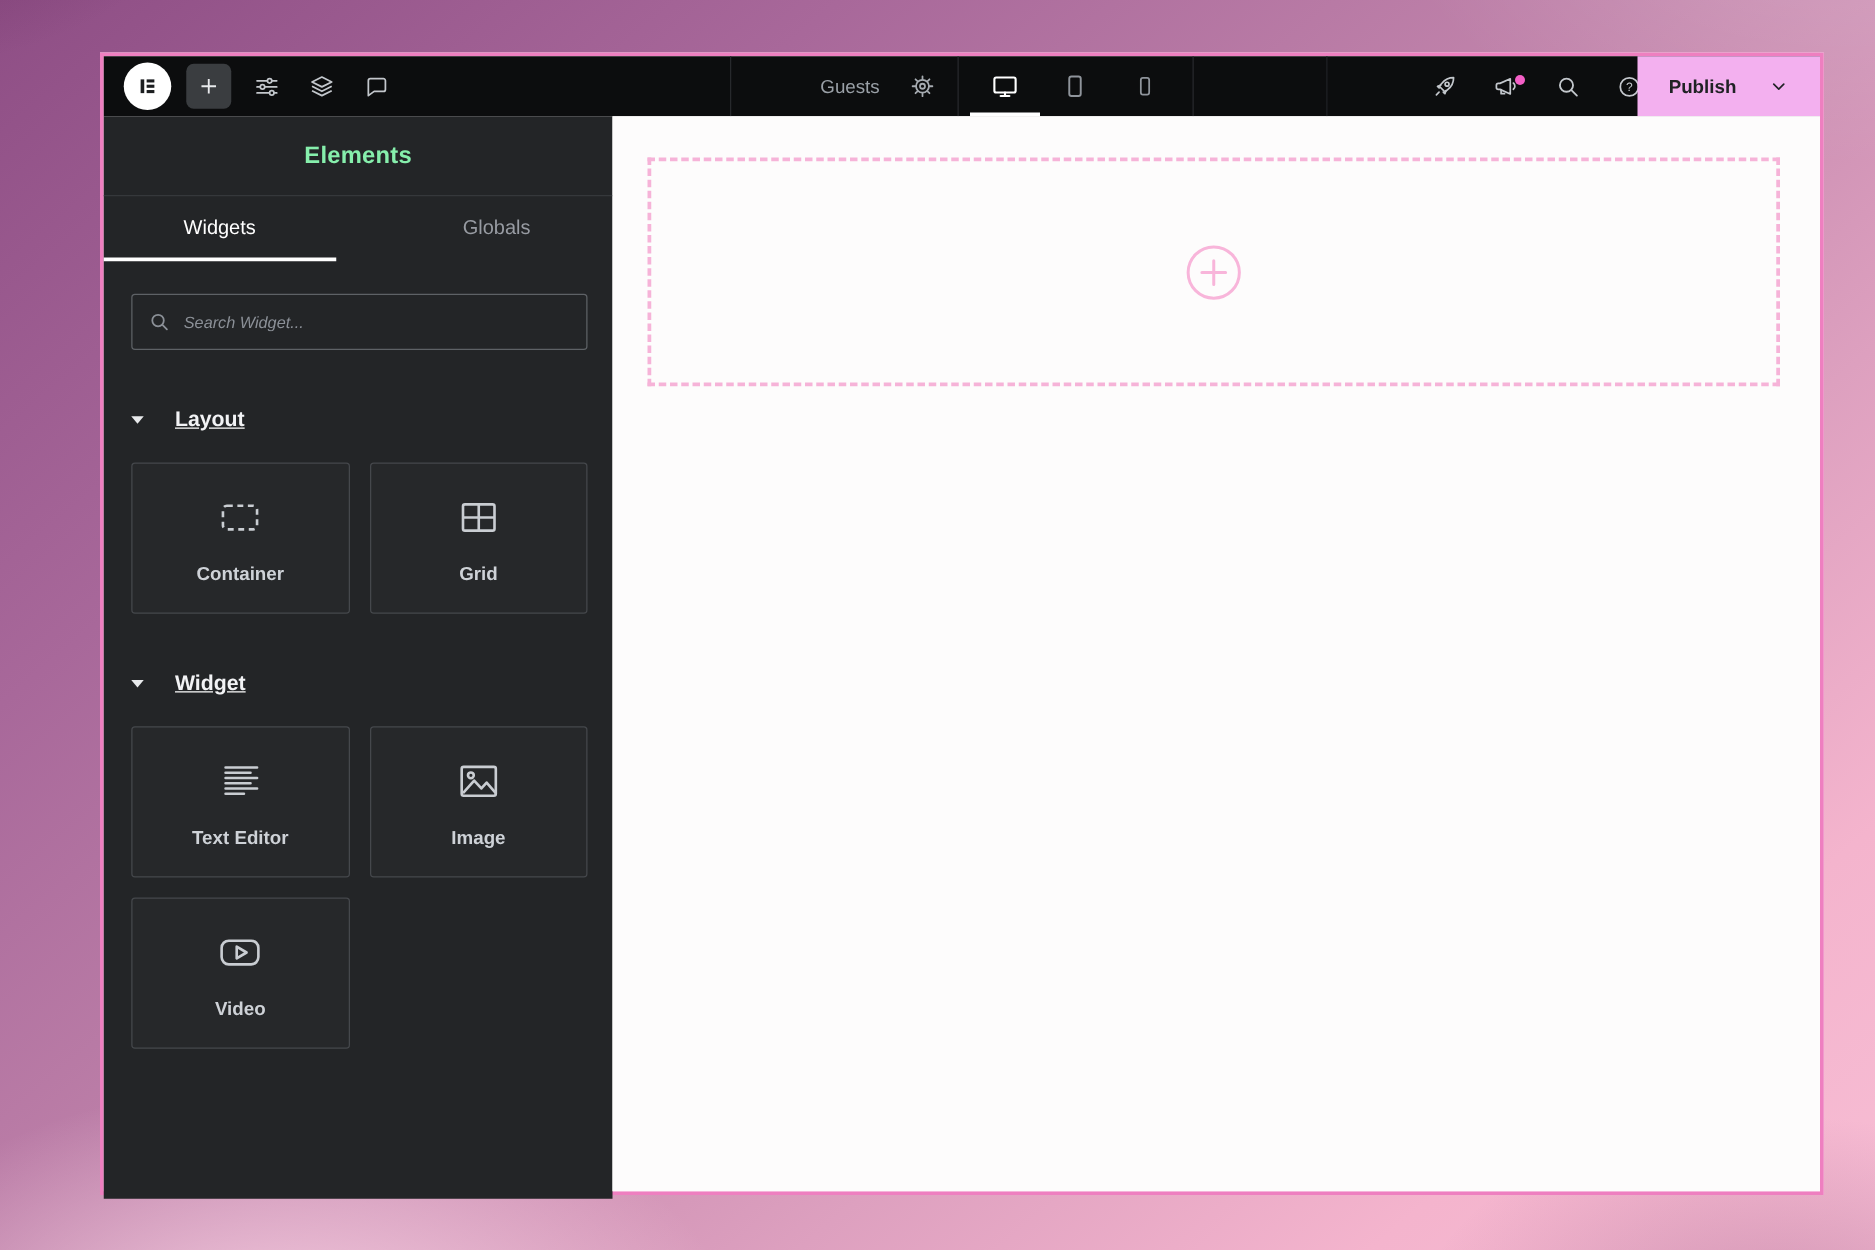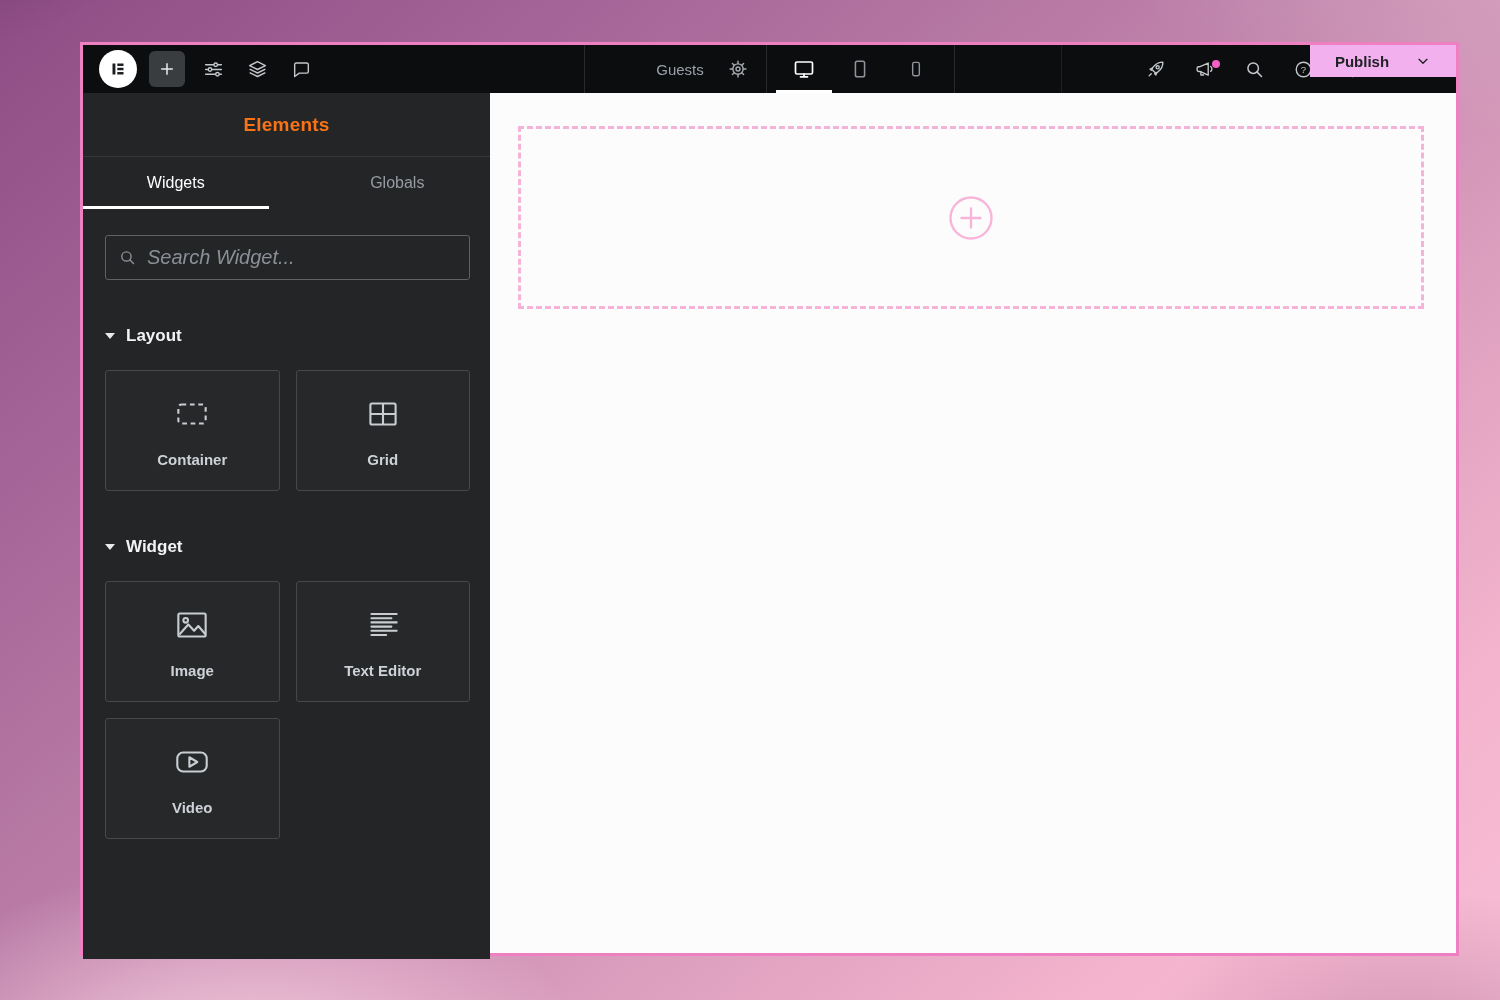--- a/index.html
+++ b/index.html
@@ -32,45 +32,45 @@
   .tb-icon-btn { width:32px; height:36px; display:flex; align-items:center; justify-content:center; cursor:pointer; color:#c3c7cc; }
   .tb-guests { position:absolute; left:552px; top:0; height:48px; width:136px; display:flex; align-items:center; justify-content:center; gap:22px; }
   .guests-label { color:#9aa0a7; font-size:15px; }
   .tb-devices { position:absolute; left:706px; top:0; height:48px; display:flex; align-items:center; gap:26px; }
   .device-btn { position:relative; width:30px; height:48px; display:flex; align-items:center; justify-content:center; color:#8f949b; cursor:pointer; }
   .device-btn.active { color:#ffffff; }
   .device-btn.active .active-bar { position:absolute; bottom:0; left:-13px; width:56px; height:3px; background:#ffffff; }
   .tb-right { position:absolute; left:1057px; top:0; height:48px; display:flex; align-items:center; gap:17px; }
   .badge-dot { position:absolute; top:9px; right:1px; width:8px; height:8px; border-radius:50%; background:#f45fc6; }
   .publish-btn {
-    position:absolute; right:0; top:0; width:146px; height:32px;
+    position:absolute; right:0; top:0; width:146px; height:48px;
     background:#f3b0ef; color:#202225; border:none; cursor:pointer;
     display:flex; align-items:center; justify-content:center; gap:26px;
     font-size:15px; font-weight:bold; font-family:"Liberation Sans", sans-serif;
   }
 
   
   .sidebar {
     position:absolute; left:0; top:48px; width:407px; height:866px;
     background:#232527; color:#fff;
   }
   .sb-title-row { height:64px; display:flex; align-items:center; justify-content:center; border-bottom:1px solid #35383b; }
-  .sb-title { font-size:19px; font-weight:bold; color:#f97316; letter-spacing:.2px; }
+  .sb-title { font-size:19px; font-weight:bold; color:#86efac; letter-spacing:.2px; }
   .sb-tabs { height:52px; display:flex;gap:36px; }
   .sb-tab { flex:1; display:flex; align-items:center; justify-content:center; font-size:16px; color:#979ba2; cursor:pointer; position:relative; }
   .sb-tab.active { color:#ffffff; }
   .sb-tab.active::after { content:""; position:absolute; bottom:0; left:0; width:100%; height:3px; background:#ffffff; }
   .sb-body { padding:26px 20px 0 22px; }
   .search-box { height:45px; border:1px solid #5e6266; border-radius:3px; display:flex; align-items:center; gap:11px; padding:0 13px; color:#8b9097; }
   .search-box input {
     flex:1; background:transparent; border:none; outline:none;
-    color:#cfd3d8; font-size:20px; font-style:italic; font-family:"Liberation Sans", sans-serif;
+    color:#cfd3d8; font-size:13px; font-style:italic; font-family:"Liberation Sans", sans-serif;
   }
   .search-box input::placeholder { color:#8b9097; font-style:italic; }
-  .section-header { margin-top:46px; display:flex; align-items:center; gap:11px; cursor:pointer; }
+  .section-header { margin-top:46px; display:flex; align-items:center; gap:25px; cursor:pointer;text-decoration:underline; }
   .section-header .caret { width:0; height:0; border-left:5px solid transparent; border-right:5px solid transparent; border-top:6px solid #e8eaec; }
   .section-title { font-size:17px; font-weight:bold; color:#f2f3f5; }
   .widget-grid { margin-top:24px; display:grid; grid-template-columns:1fr 1fr; gap:16px;font-weight:bold; }
   .widget-card {
     height:121px; border:1px solid #45484c; border-radius:3px; background:#26282a;
     display:flex; flex-direction:column; align-items:center; justify-content:center; gap:16px;
     cursor:pointer; color:#c9cdd2;
   }
   .widget-label { font-size:15px; color:#ced2d7; }
 
@@ -285,38 +285,38 @@
         </div>
       </div>
 
       <div class="section-header">
         <span class="caret"></span>
         <span class="section-title">Widget</span>
       </div>
       <div class="widget-grid">
         <div class="widget-card">
           <span>
+            <svg width="42" height="42" viewBox="0 0 40 40" stroke="currentColor" stroke-width="2" fill="none" stroke-linecap="round">
+                <path d="M9 9.5h24M9 13.5h19M9 17.5h24M9 21.5h19M9 25.5h24M9 29.5h14"></path>
+              </svg>
+          </span>
+          <span class="widget-label">Text Editor</span>
+        </div>
+        <div class="widget-card">
+          <span>
             <svg width="42" height="42" viewBox="0 0 40 40" stroke="currentColor" stroke-width="2" fill="none" stroke-linejoin="round">
                 <rect x="7" y="9" width="26" height="22" rx="1.5"></rect>
                 <circle cx="14" cy="15.5" r="2.2"></circle>
                 <path d="M8 29l8.5-9.5 5.5 6 4-4.5 7 8"></path>
               </svg>
           </span>
           <span class="widget-label">Image</span>
         </div>
         <div class="widget-card">
           <span>
-            <svg width="42" height="42" viewBox="0 0 40 40" stroke="currentColor" stroke-width="2" fill="none" stroke-linecap="round">
-                <path d="M9 9.5h24M9 13.5h19M9 17.5h24M9 21.5h19M9 25.5h24M9 29.5h14"></path>
-              </svg>
-          </span>
-          <span class="widget-label">Text Editor</span>
-        </div>
-        <div class="widget-card">
-          <span>
             <svg width="42" height="42" viewBox="0 0 40 40" stroke="currentColor" stroke-width="2" fill="none" stroke-linejoin="round">
                 <rect x="6" y="11" width="28" height="18" rx="5.5"></rect>
                 <path d="M17.5 15.5l7.5 4.5-7.5 4.5z"></path>
               </svg>
           </span>
           <span class="widget-label">Video</span>
         </div>
       </div>
     </div>
   </div>

